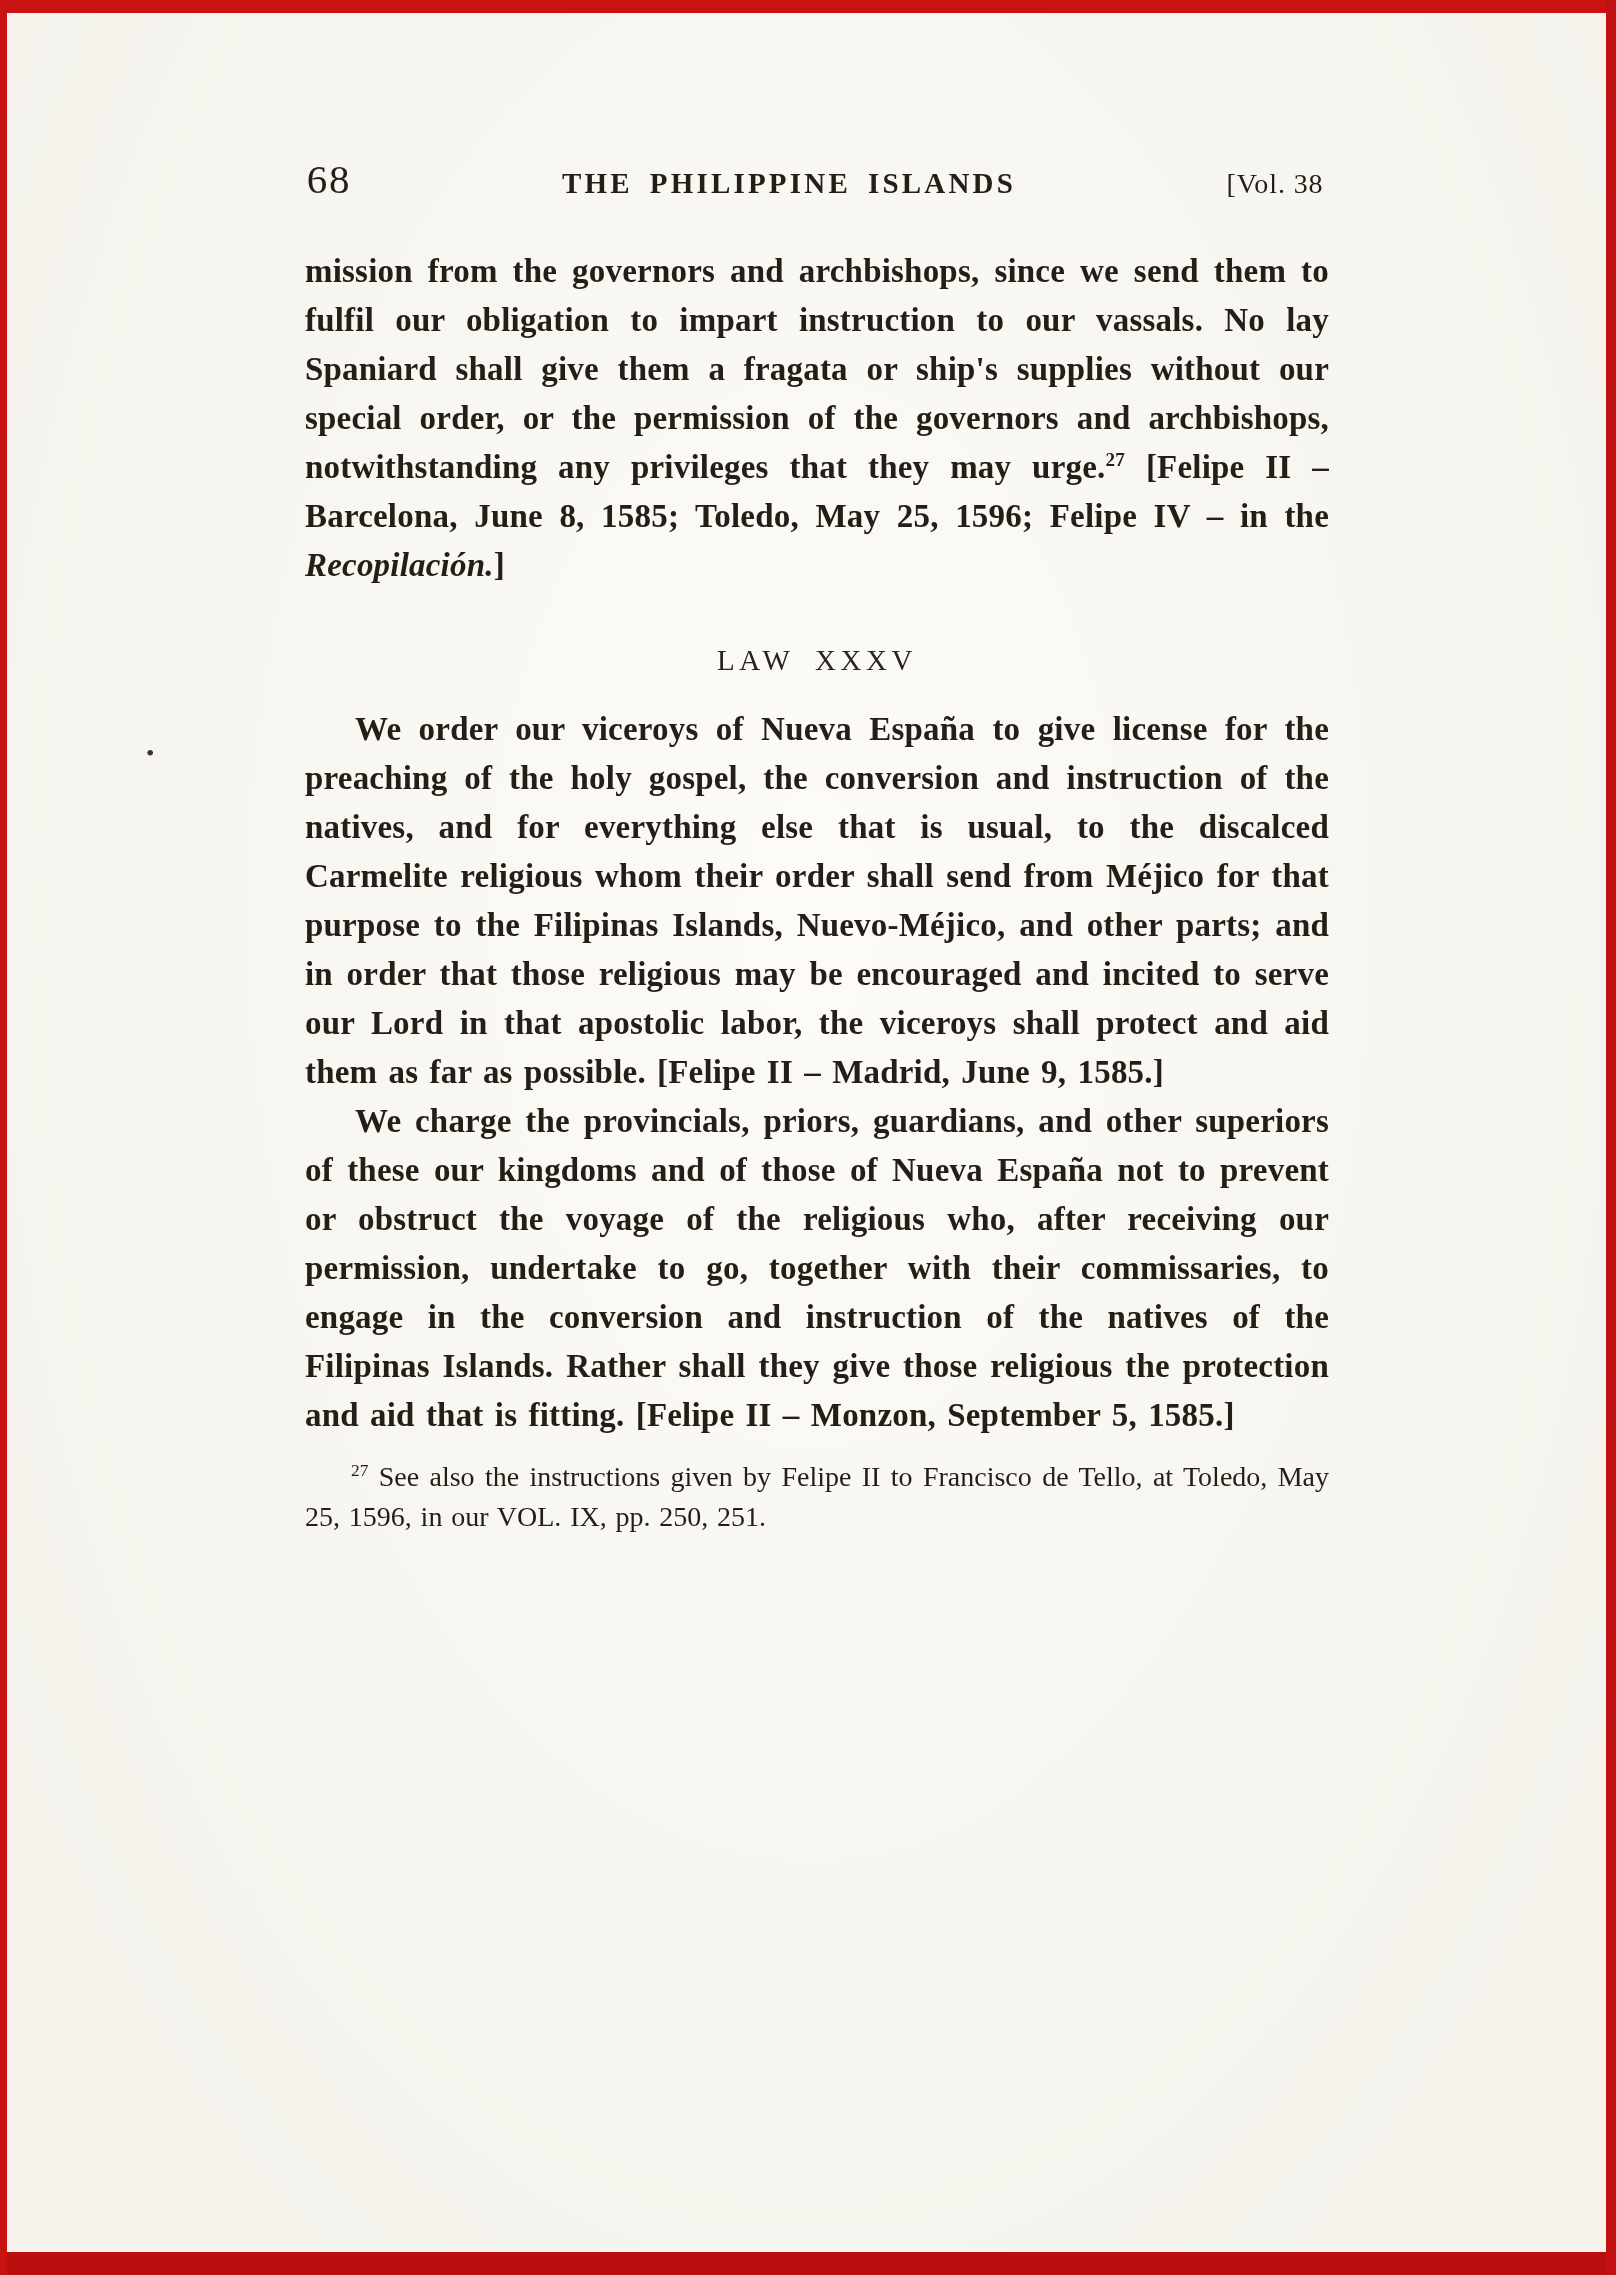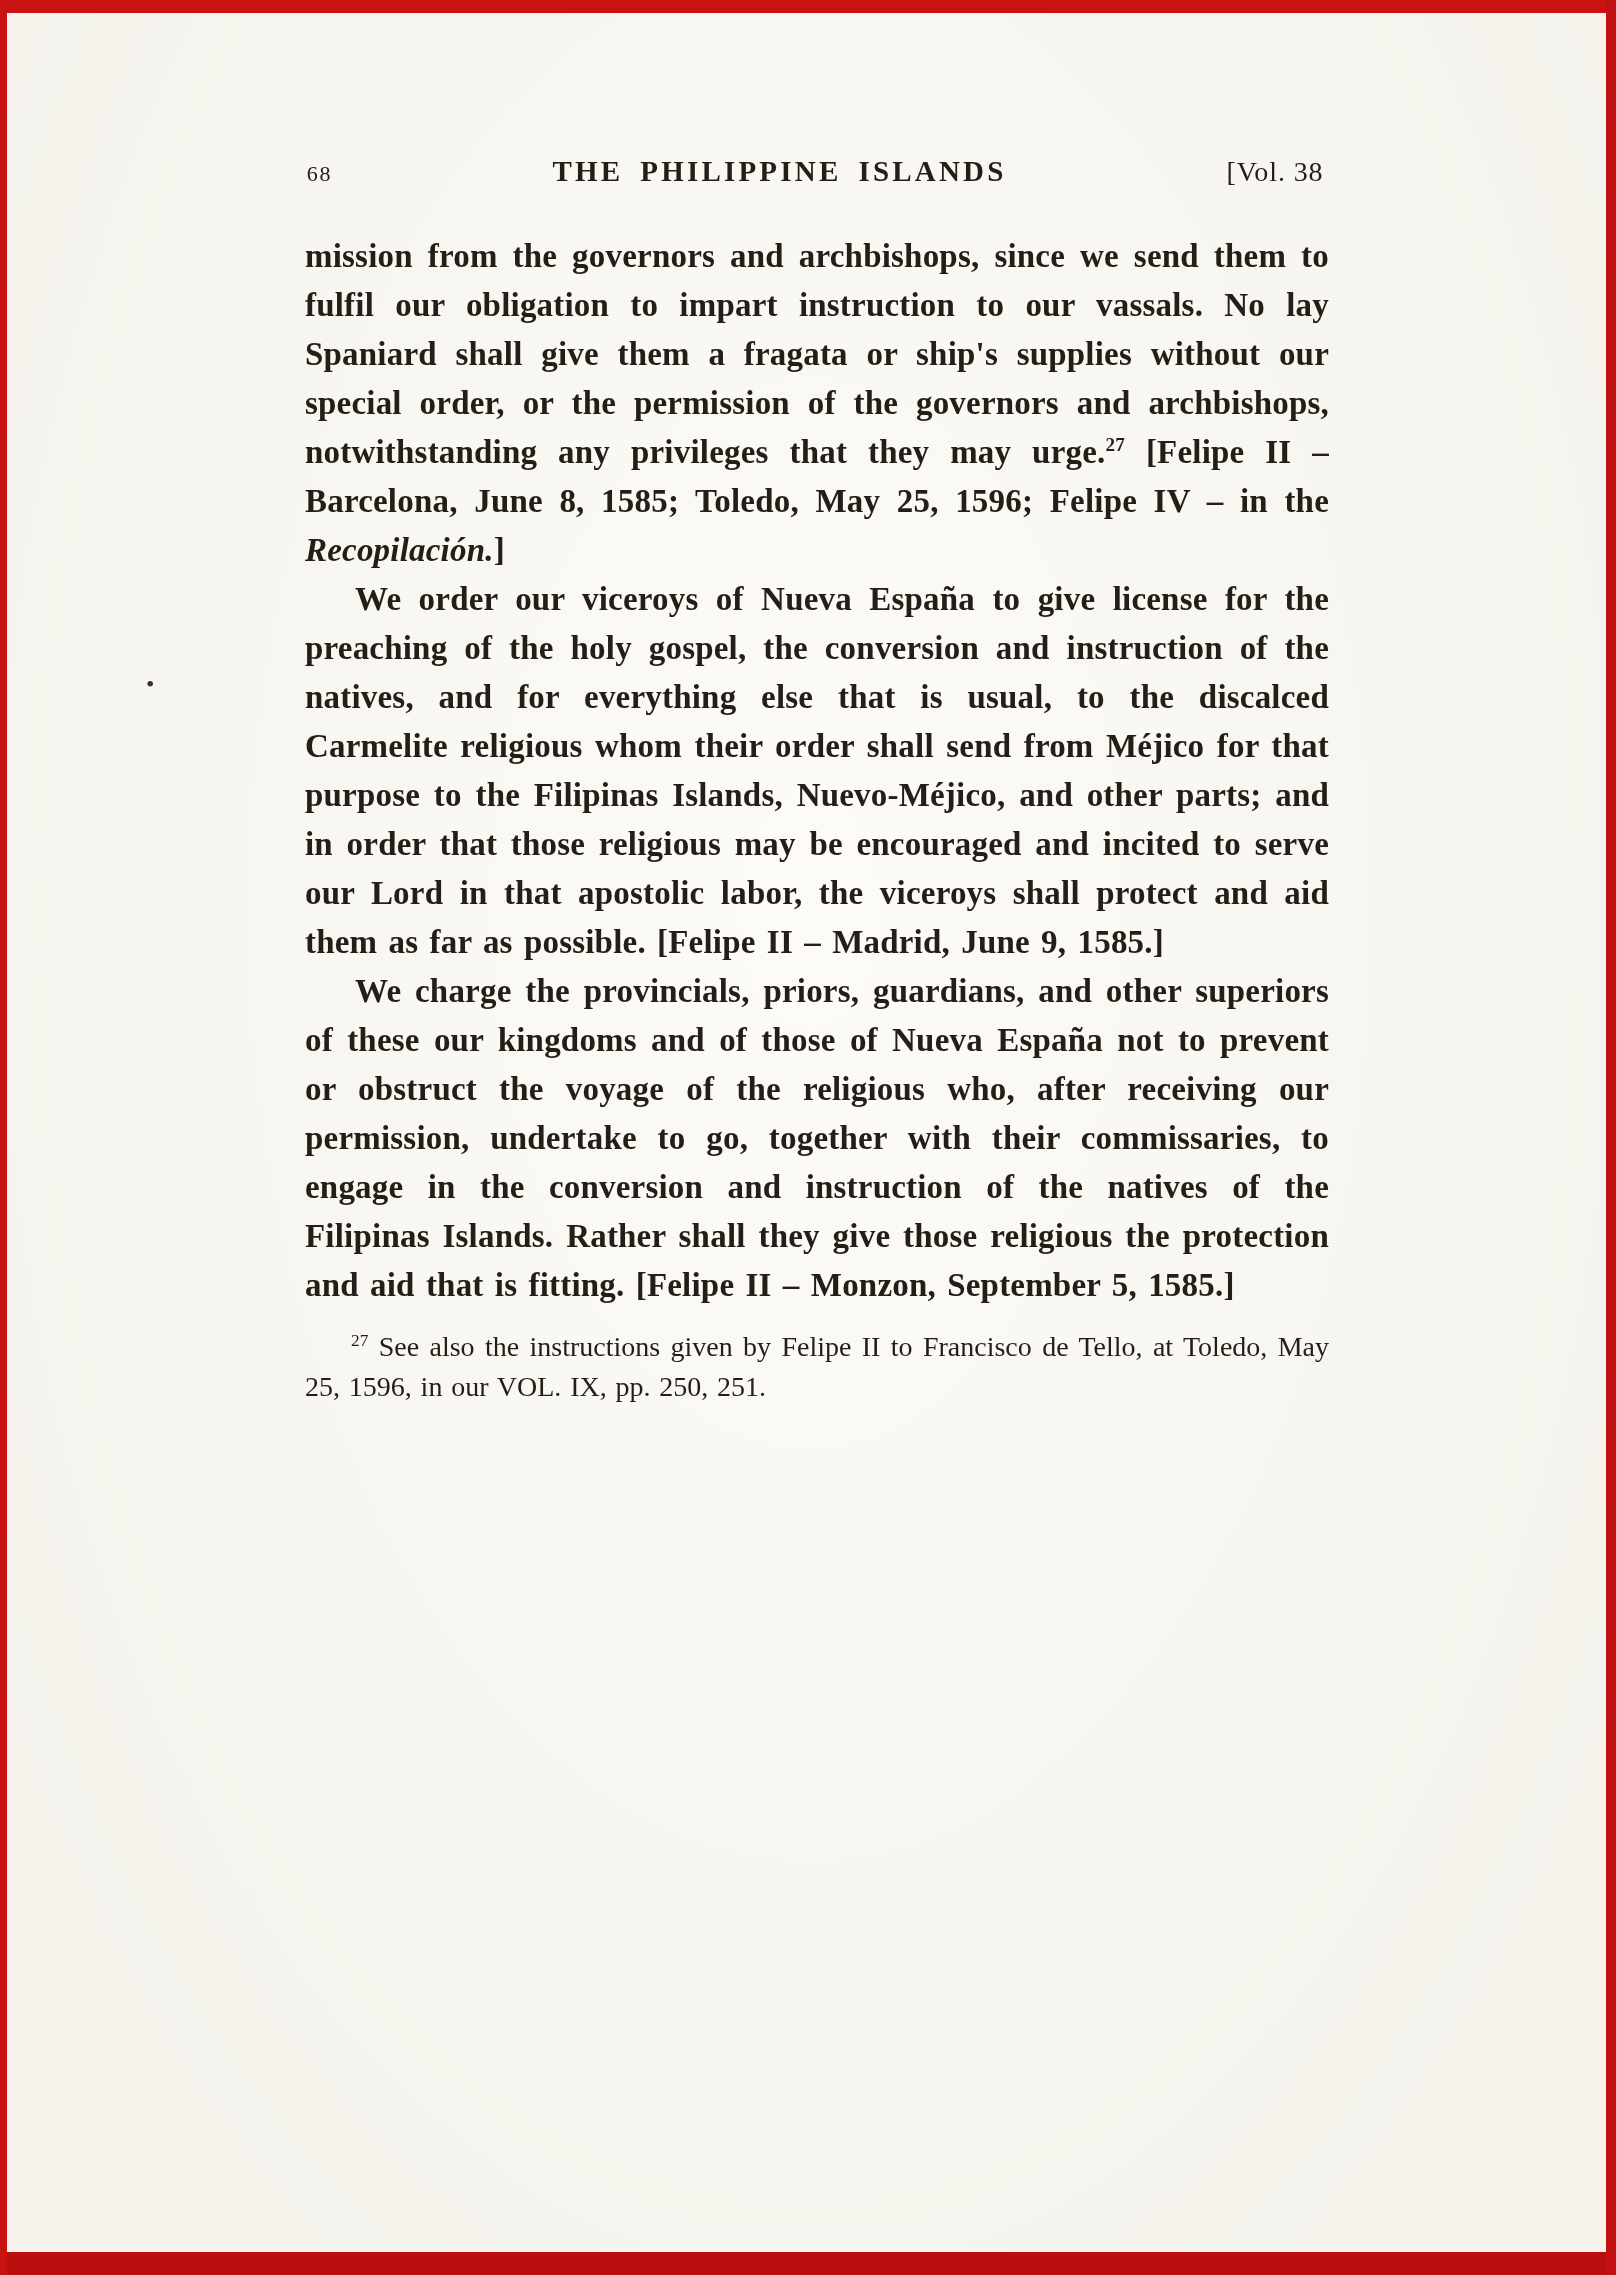--- a/index.html
+++ b/index.html
@@ -44,21 +44,21 @@
 
   
   .running-head {
     display: flex;
     justify-content: space-between;
     align-items: baseline;
     padding: 0 5.5px 0 1.8px;
     margin-bottom: 44px;
   }
   .pagenum {
-    font-size: 22px;
+    font-size: 41px;
     letter-spacing: 1.8px;
   }
   .head-title {
     font-size: 29px;
     font-weight: bold;
     letter-spacing: 3.2px;
     word-spacing: 6.5px;
   }
   .vol {
     font-size: 28px;
@@ -127,20 +127,21 @@
 
       <header class="running-head">
         <span class="pagenum">68</span>
         <span class="head-title">THE PHILIPPINE ISLANDS</span>
         <span class="vol">[Vol. 38</span>
       </header>
 
       <p class="para"><span>mission from the governors and archbishops, since we send them to fulfil our obligation to impart instruction to our vassals.  No lay Spaniard shall give them a fragata or ship's supplies without our special order, or the permission of the governors and archbishops, notwithstanding any privileges that they may urge.</span><sup class="fnref">27</sup><span> [Felipe II – Barcelona, June 8, 1585; Toledo, May 25, 1596; Felipe IV – in the </span><em class="book-title">Recopilación.</em><span>]</span></p>
 
       <section class="law-section">
+        <h2 class="law-heading">LAW XXXV</h2>
         <span class="margin-mark">•</span>
         <p class="para indent">We order our viceroys of Nueva España to give license for the preaching of the holy gospel, the conversion and instruction of the natives, and for everything else that is usual, to the discalced Carmelite religious whom their order shall send from Méjico for that purpose to the Filipinas Islands, Nuevo-Méjico, and other parts; and in order that those religious may be encouraged and incited to serve our Lord in that apostolic labor, the viceroys shall protect and aid them as far as possible.  [Felipe II – Madrid, June 9, 1585.]</p>
       </section>
 
       <section class="law-section">
         <p class="para indent">We charge the provincials, priors, guardians, and other superiors of these our kingdoms and of those of Nueva España not to prevent or obstruct the voyage of the religious who, after receiving our permission, undertake to go, together with their commissaries, to engage in the conversion and instruction of the natives of the Filipinas Islands.  Rather shall they give those religious the protection and aid that is fitting.  [Felipe II – Monzon, September 5, 1585.]</p>
       </section>
 
       <footer class="footnote"><sup>27</sup><span> See also the instructions given by Felipe II to Francisco de Tello, at Toledo, May 25, 1596, in our VOL. IX, pp. 250, 251.</span></footer>
 

